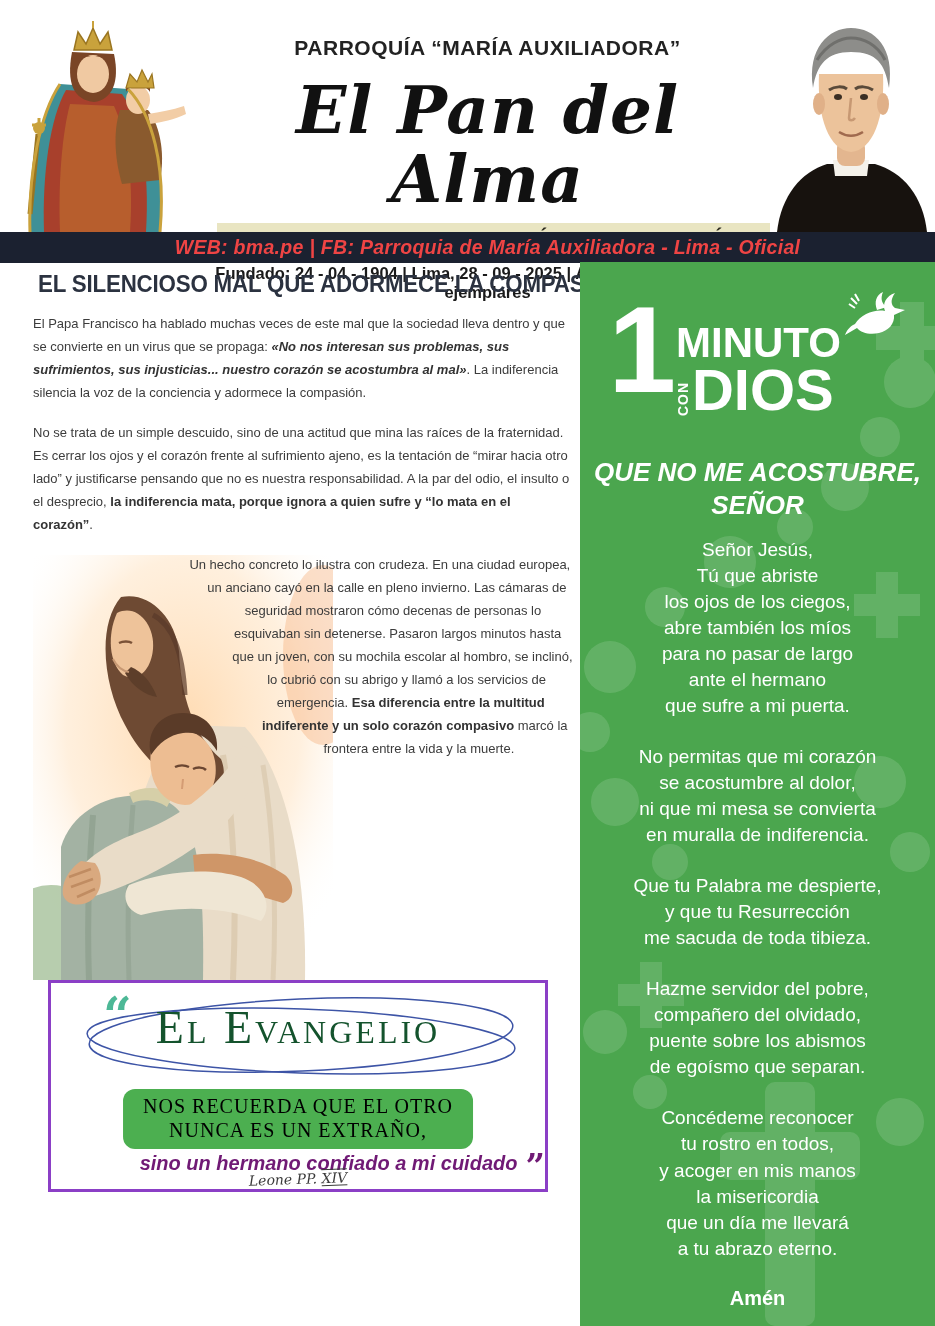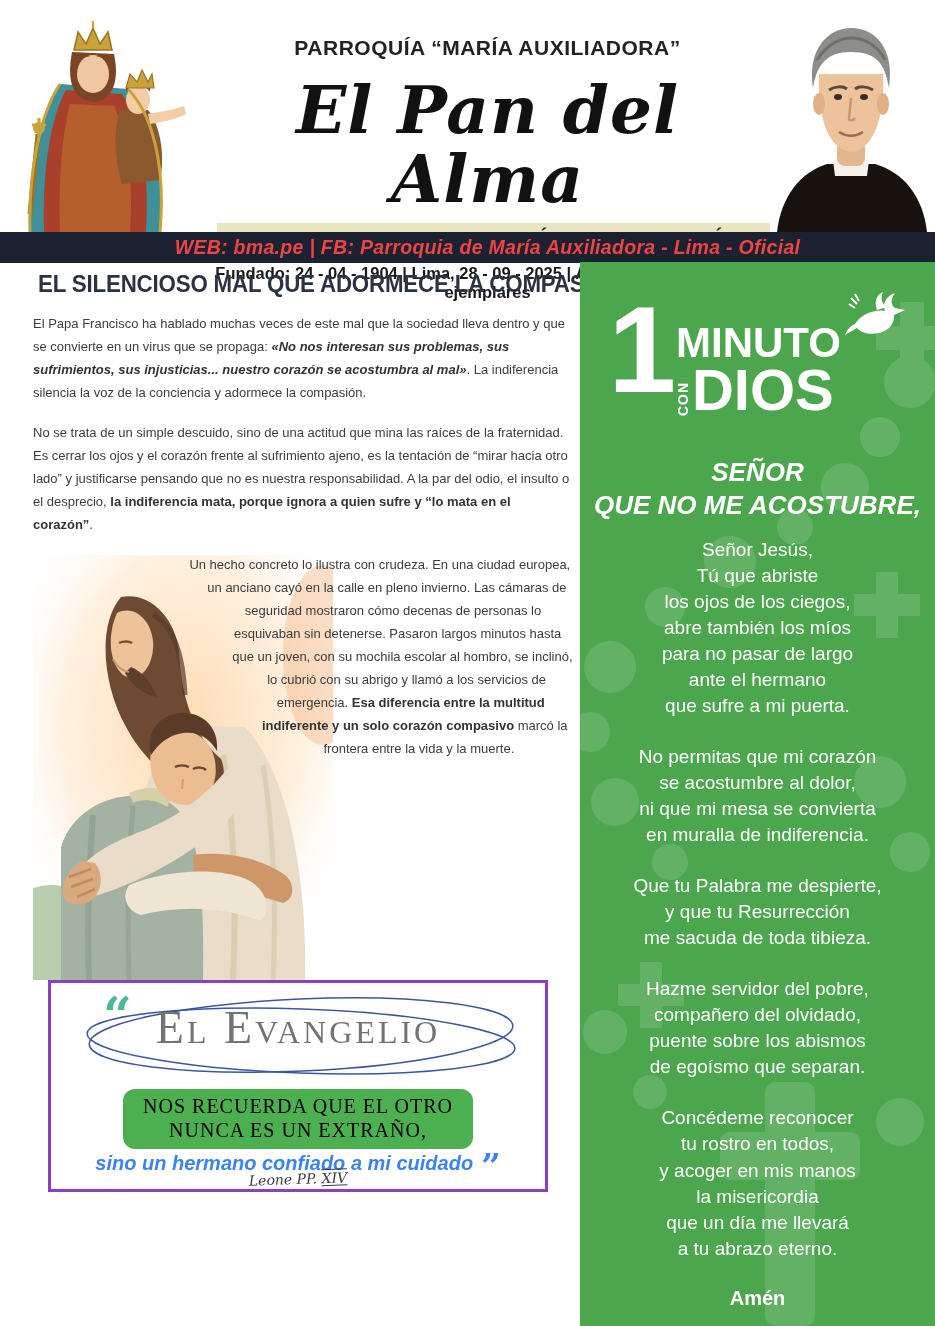--- a/index.html
+++ b/index.html
@@ -56,31 +56,31 @@
     border:3px solid #8b3fc6; background:#fff;
   }
   .ev-quote-open {
     position:absolute; left:52px; top:8px; color:#4db896;
     font-family:"DejaVu Serif", serif; font-weight:bold; font-size:50px; line-height:1;
   }
   .ev-ellipses { position:absolute; left:30px; top:2px; width:440px; height:104px; }
   .ev-title {
     position:absolute; left:0; top:22px; width:100%; text-align:center;
     font-family:"Liberation Serif", serif; font-variant:small-caps;
-    font-size:46px; color:#737373; letter-spacing:3px; line-height:1;
+    font-size:46px; color:#14532d; letter-spacing:3px; line-height:1;
   }
   .ev-band {
     position:absolute; left:50%; top:106px; transform:translateX(-50%);
     background:#4caf50; color:#000000; border-radius:12px; padding:5px 20px 7px;
     font-family:"Liberation Serif", serif; font-size:20px; letter-spacing:1px;
     text-align:center; line-height:1.2; white-space:nowrap;
   }
   .ev-italic-row {
-    position:absolute; left:0; top:163px; width:100%; text-align:center;
-    font-style:italic; font-size:20px; font-weight:bold; color:#3b82f6;
+    position:absolute; left:0; top:163px; width:100%; text-align:right;
+    font-style:italic; font-size:20px; font-weight:bold; color:#701a75;
   }
   .ev-quote-close {
     font-family:"DejaVu Serif", serif; font-weight:bold; font-size:34px;
     vertical-align:-8px; margin-left:8px; font-style:normal;
   }
   .ev-signature {
     position:absolute; left:0; top:188px; width:100%; text-align:center;
     font-family:"DejaVu Serif", serif; font-style:italic; font-size:14px; color:#3a3a3a;
     transform:rotate(-2deg);
   }
@@ -299,22 +299,22 @@
             </svg>
           </div>
           <div class="logo-dios-row">
             <div class="logo-con">CON</div>
             <div class="logo-dios">DIOS</div>
           </div>
         </div>
       </div>
 
       <div class="prayer-title">
+        <div>QUE NO ME ACOSTUBRE,</div>
         <div>SEÑOR</div>
-        <div>QUE NO ME ACOSTUBRE,</div>
       </div>
 
       <div class="prayer-body" id="stanza-container">
           <div class="stanza">Señor Jesús,<br>Tú que abriste<br>los ojos de los ciegos,<br>abre también los míos<br>para no pasar de largo<br>ante el hermano<br>que sufre a mi puerta.</div>
           <div class="stanza">No permitas que mi corazón<br>se acostumbre al dolor,<br>ni que mi mesa se convierta<br>en muralla de indiferencia.</div>
           <div class="stanza">Que tu Palabra me despierte,<br>y que tu Resurrección<br>me sacuda de toda tibieza.</div>
           <div class="stanza">Hazme servidor del pobre,<br>compañero del olvidado,<br>puente sobre los abismos<br>de egoísmo que separan.</div>
           <div class="stanza">Concédeme reconocer<br>tu rostro en todos,<br>y acoger en mis manos<br>la misericordia<br>que un día me llevará<br>a tu abrazo eterno.</div>
         </div>
 

